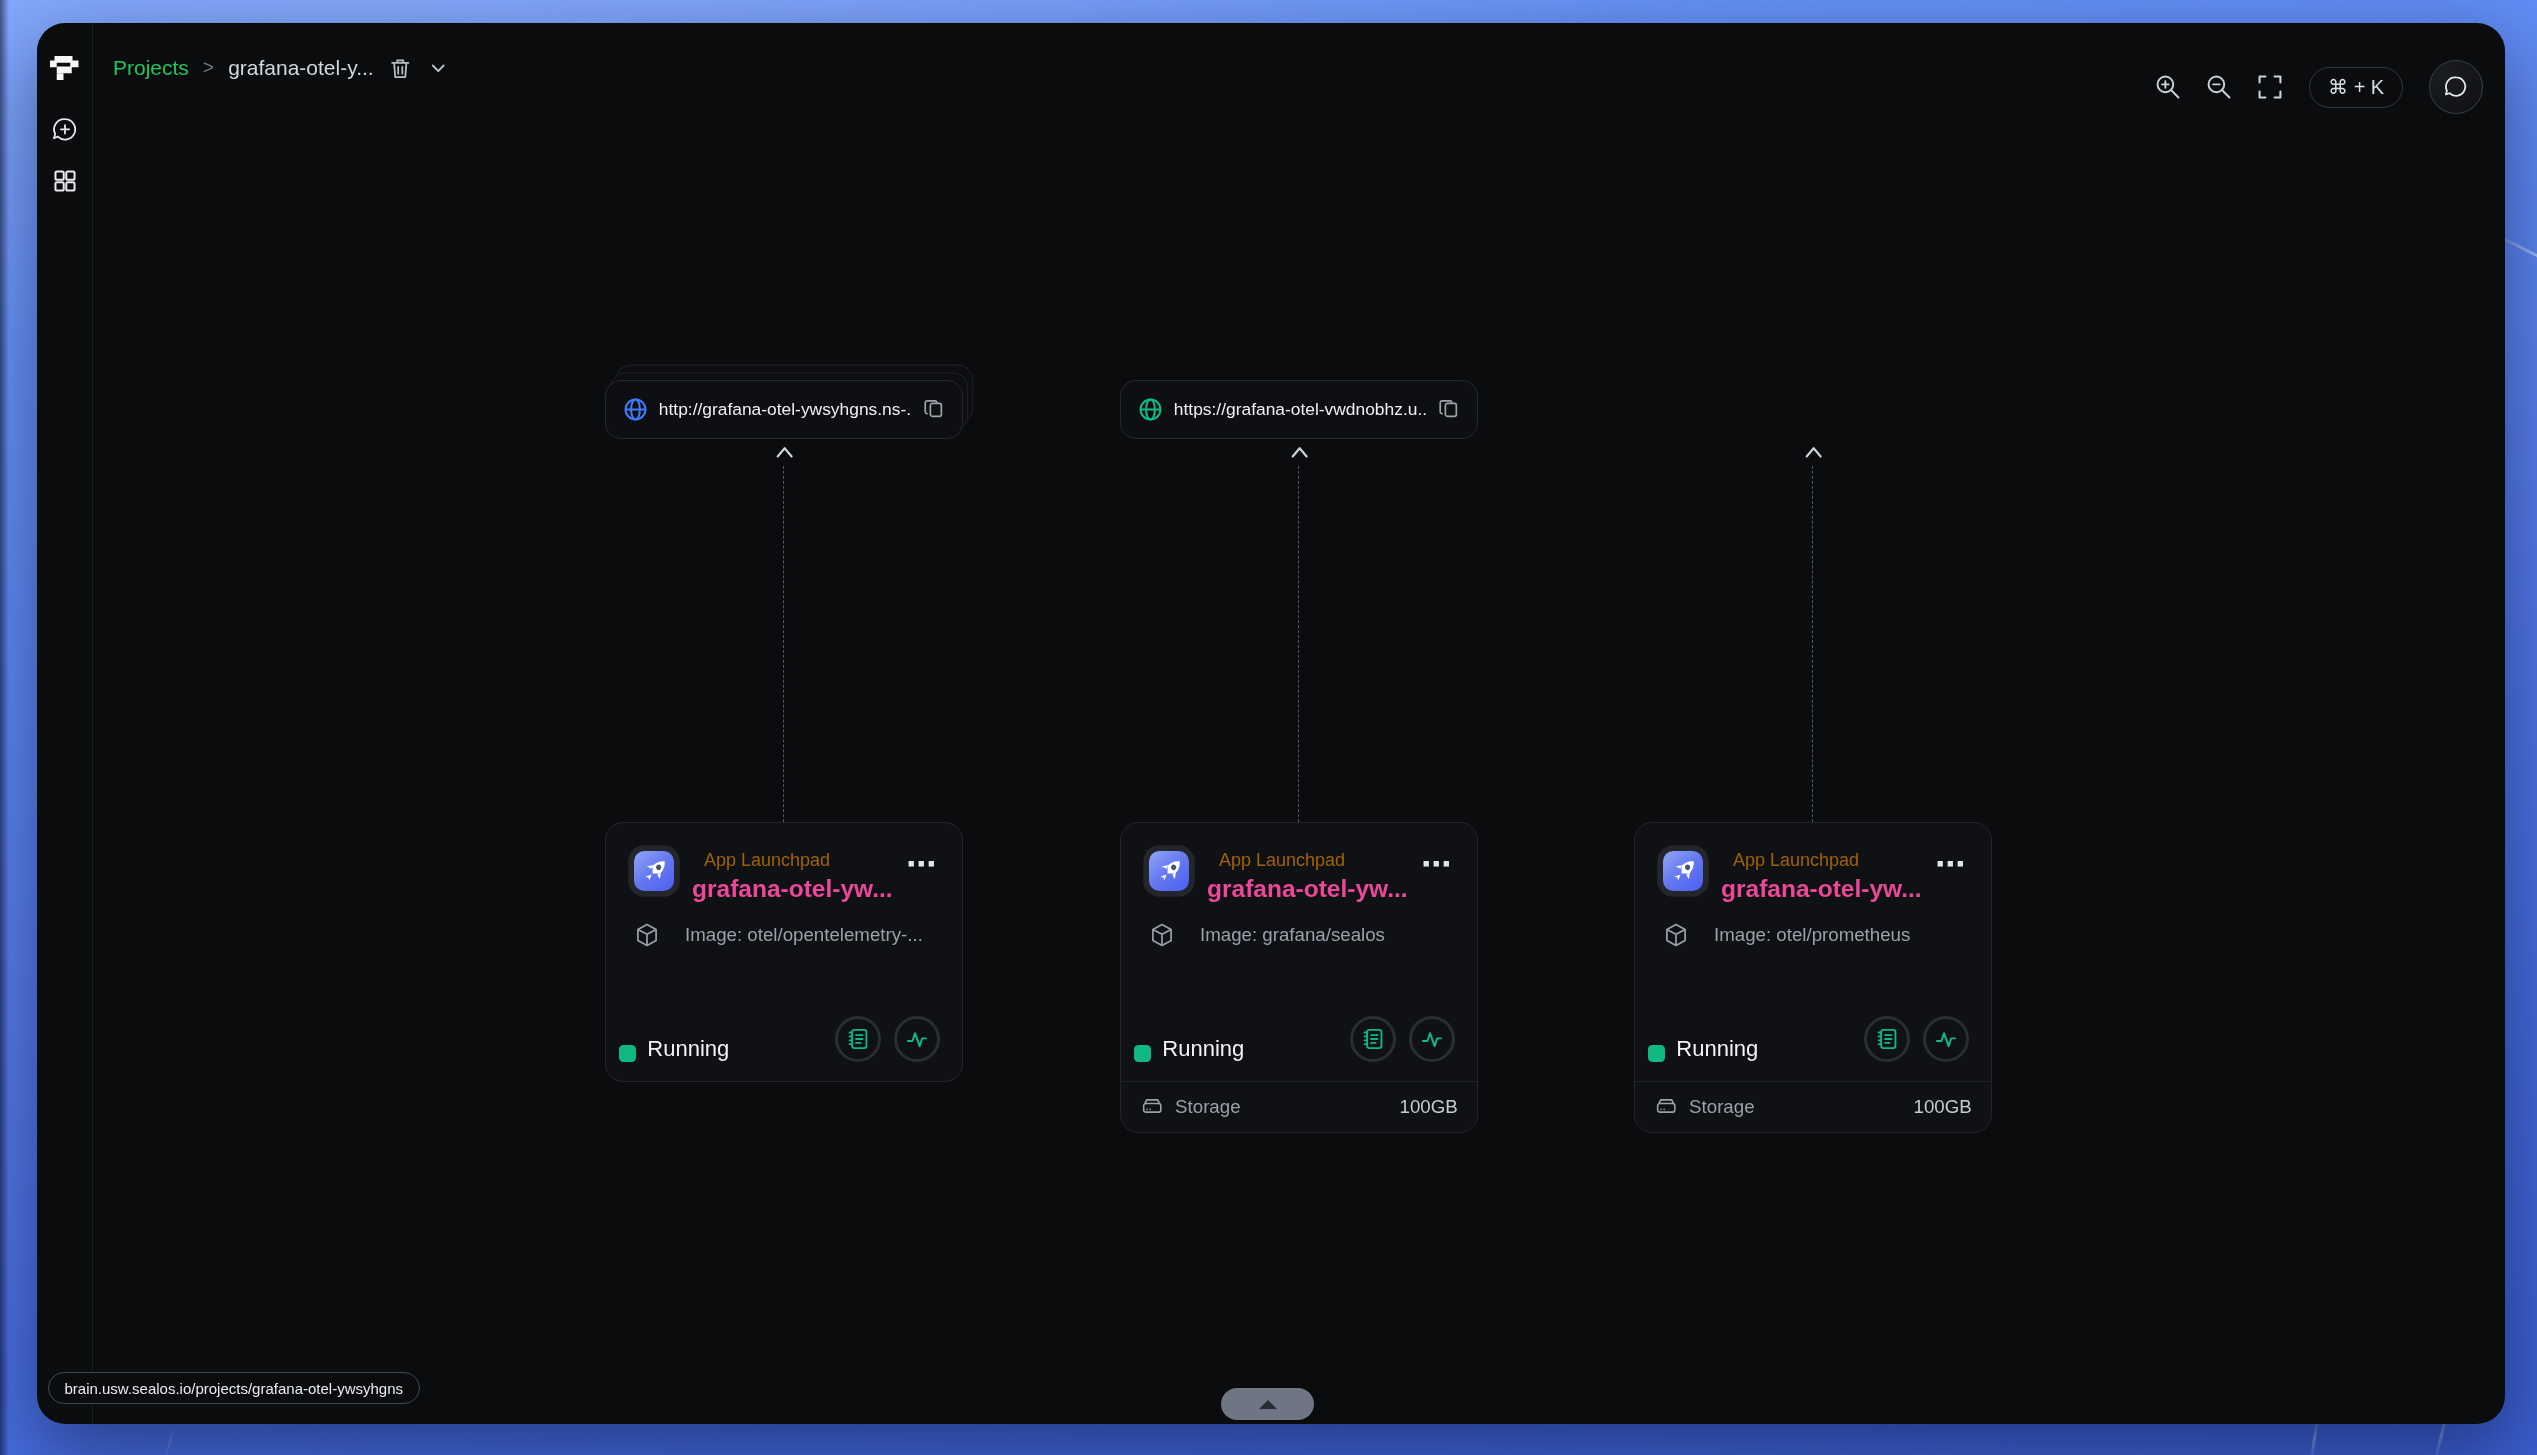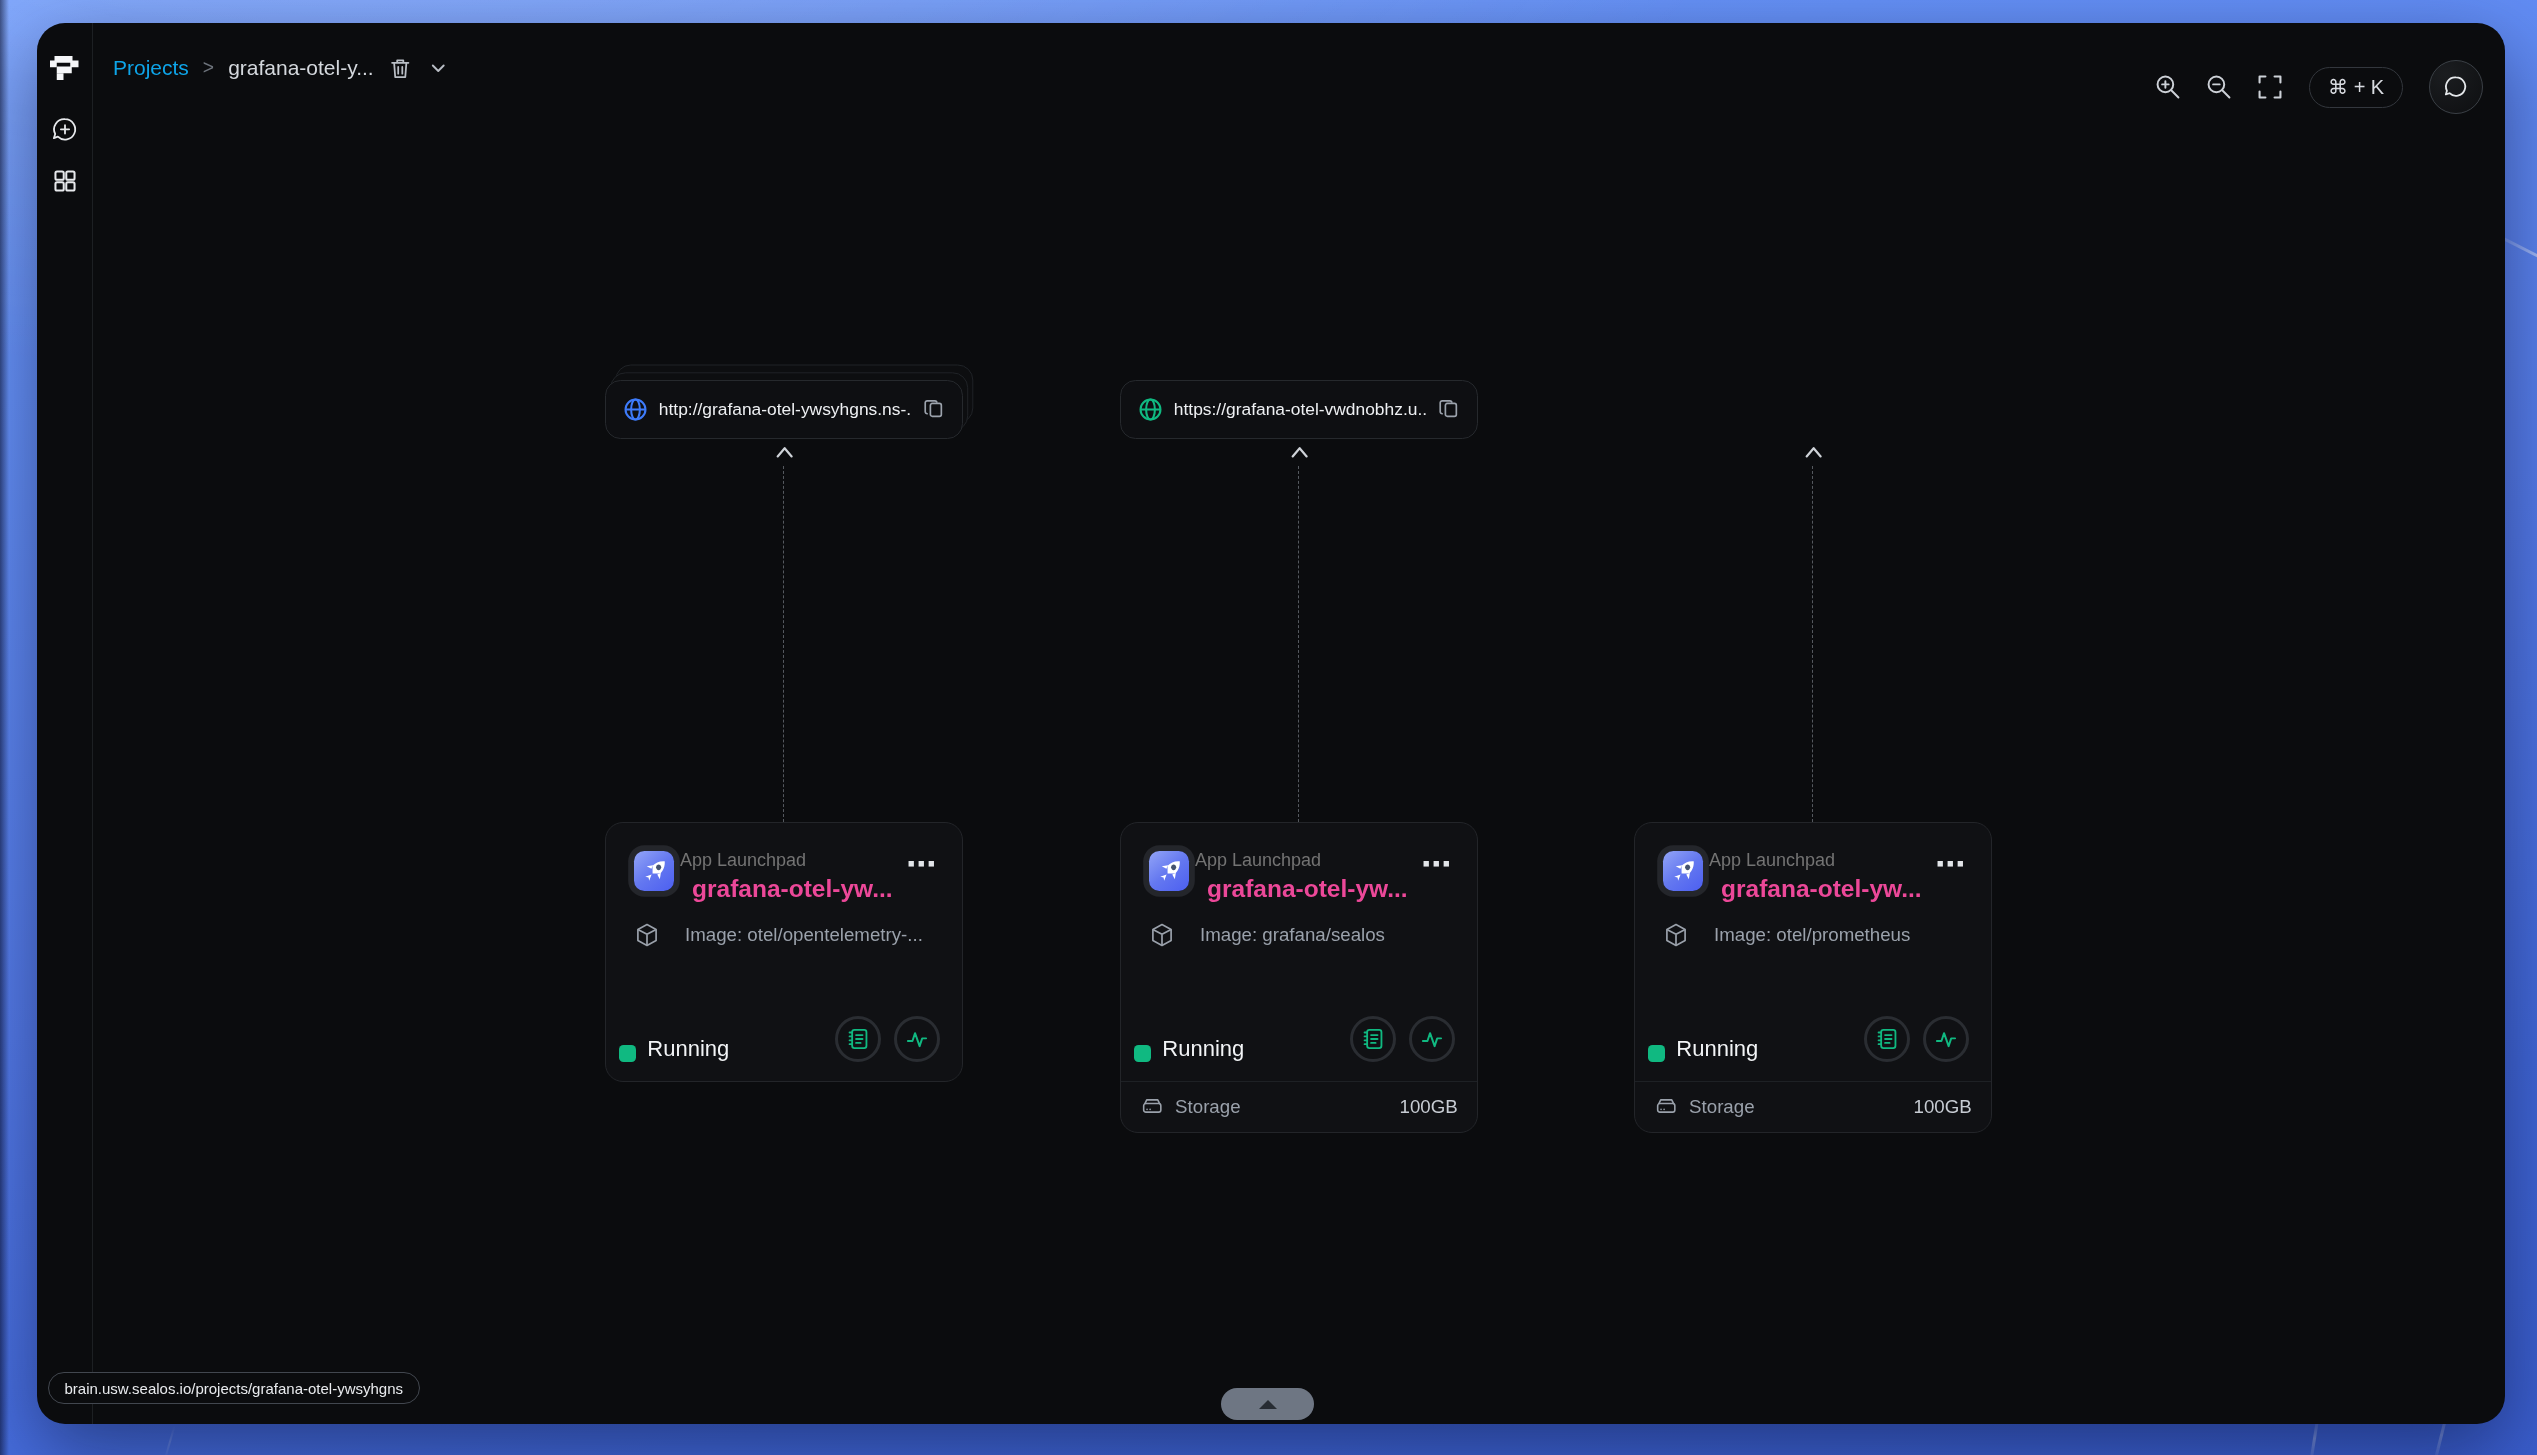--- a/index.html
+++ b/index.html
@@ -26,21 +26,21 @@
 
   
   .logo{position:absolute;left:9.7px;top:27px;width:36px;height:36px;}
   .side-btn{position:absolute;left:14px;width:28px;height:28px;color:#e7e9ec;cursor:pointer;}
   .side-btn svg{width:100%;height:100%;}
   .side-btn.b1{top:93px;}
   .side-btn.b2{top:144px;}
 
   
   .breadcrumb{position:absolute;left:76px;top:31px;height:28px;display:flex;align-items:center;gap:14px;}
-  .bc-root{font-size:21px;color:#0ea5e9;cursor:pointer;}
+  .bc-root{font-size:21px;color:#22c55e;cursor:pointer;}
   .bc-sep{font-size:19.3px;color:#6d737b;}
   .bc-cur{font-size:21px;color:#d4d8dd;}
   .bc-icon{width:24.5px;height:24.5px;color:#b9bec5;cursor:pointer;}
   .bc-icon svg{width:100%;height:100%;}
 
   .header-right{position:absolute;right:22px;top:37px;display:flex;align-items:center;gap:20.6px;}
   .hicon{width:30px;height:30px;color:#cdd1d7;cursor:pointer;}
   .hicon svg{width:100%;height:100%;}
   .kbd-pill{height:39px;border:1.3px solid #33373d;border-radius:20.6px;display:flex;align-items:center;
     padding:0 18px;color:#d8dbe0;font-size:20px;margin-left:3.9px;cursor:pointer;white-space:nowrap;}
@@ -72,21 +72,21 @@
   .conn-dash{position:absolute;left:178px;top:443px;height:356px;width:0;border-left:1.9px dashed #55595f;}
 
   
   .card{position:absolute;left:0;top:799px;width:358px;border-radius:18px;
     background:#101114;border:1.3px solid #232529;box-sizing:border-box;}
   .card .main{position:relative;height:258px;}
   .app-icon{position:absolute;left:28px;top:28px;width:40px;height:40px;border-radius:10.3px;
     background:linear-gradient(140deg,#93a5f7 0%,#6478f0 50%,#4c5ff1 100%);
     box-shadow:0 0 0 5.8px #24262b;display:flex;align-items:center;justify-content:center;}
   .app-icon svg{width:33px;height:33px;}
-  .card-type{position:absolute;left:74px;top:27px;font-size:18px;color:#737373;}
+  .card-type{position:absolute;left:98px;top:27px;font-size:18px;color:#a16207;}
   .card-name{position:absolute;left:86px;top:52px;font-size:24.5px;font-weight:bold;color:#ec4899;white-space:nowrap;}
   .more-btn{position:absolute;right:26px;top:26px;font-size:30px;font-weight:bold;color:#e2e5e9;line-height:30px;cursor:pointer;}
   .img-row{position:absolute;left:28px;top:99px;display:flex;align-items:center;gap:25px;}
   .img-row svg{width:26px;height:26px;color:#9aa1ab;flex:0 0 auto;}
   .img-text{font-size:18.7px;color:#9aa1ab;white-space:nowrap;}
   .foot-row{position:absolute;left:13px;right:22px;top:191px;height:48px;display:flex;align-items:flex-end;}
   .status-dot{width:16.7px;height:16.7px;border-radius:4.5px;background:#10b981;margin-right:11.6px;}
   .status-text{font-size:22px;color:#f2f4f6;}
   .circle-btns{margin-left:auto;display:flex;gap:13px;}
   .circle-btn{width:46px;height:46px;border-radius:50%;border:3.2px solid #2a2d32;box-sizing:border-box;

